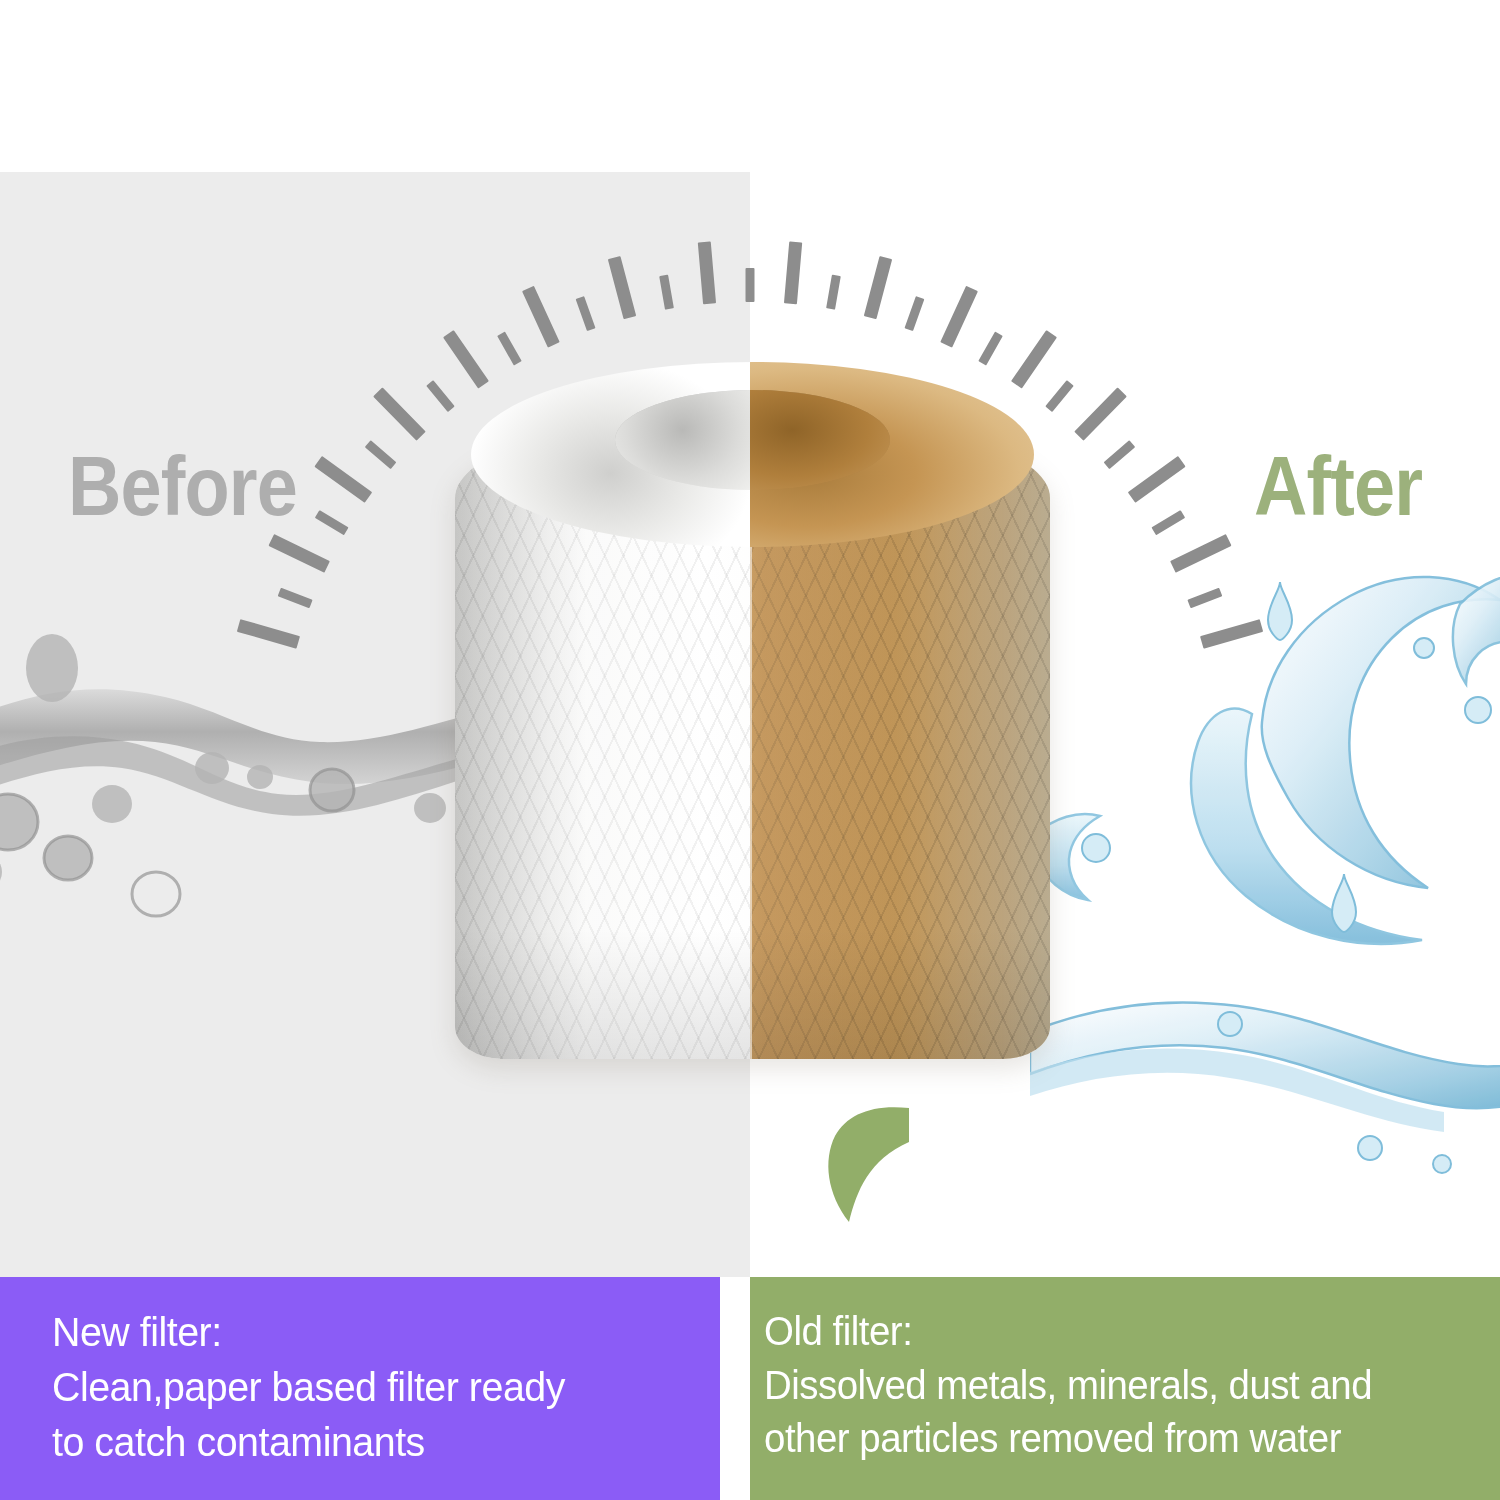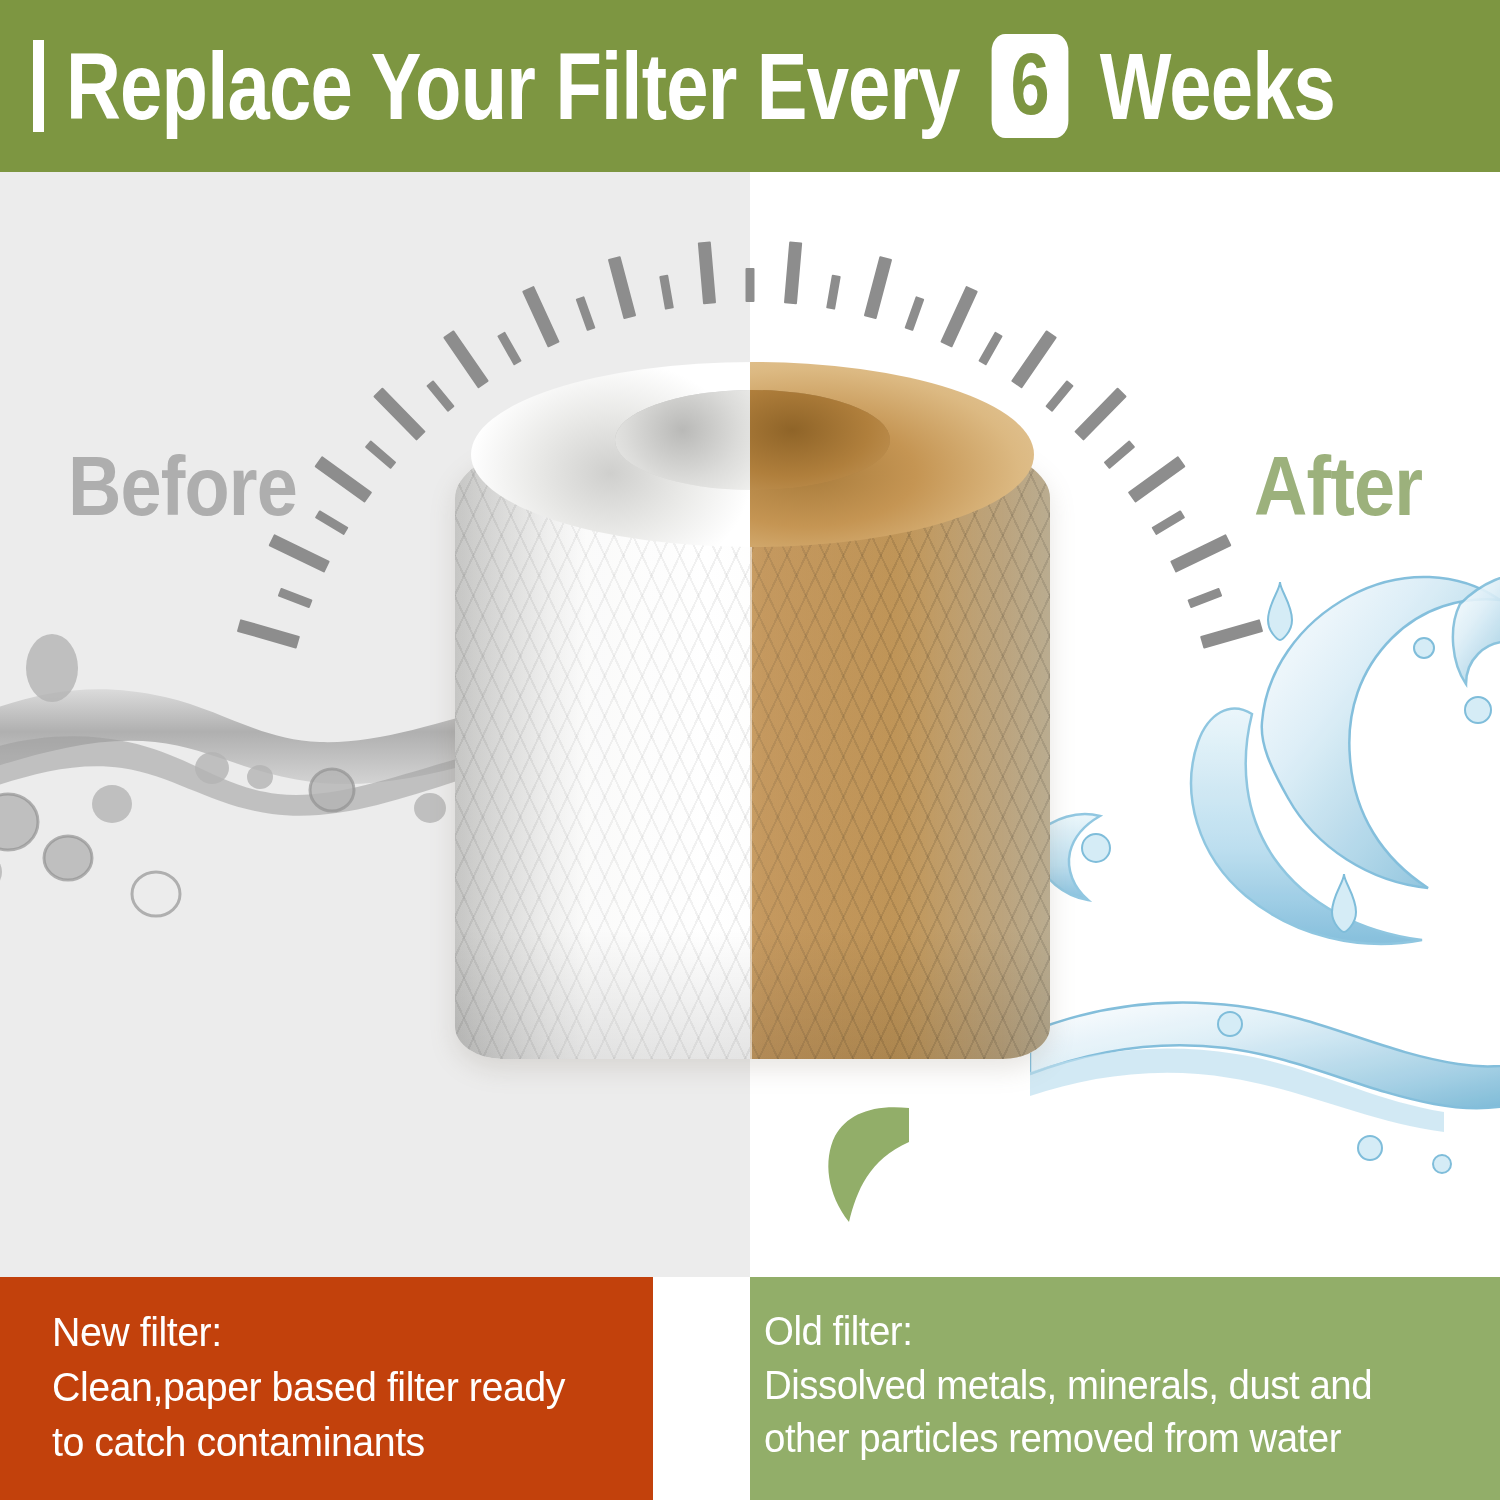--- a/index.html
+++ b/index.html
@@ -287,22 +287,22 @@
   .caption-bar {
     position: absolute;
     top: 1277px;
     height: 223px;
     box-sizing: border-box;
     padding: 28px 30px 0 52px;
     overflow: hidden;
   }
   .caption-left {
     left: 0;
-    width: 653px;
-    background: #c2410c;
+    width: 720px;
+    background: #8b5cf6;
   }
   .caption-right {
     left: 750px;
     width: 750px;
     background: #92ae69;
     padding-left: 14px;
   }
   .caption-line {
     color: #ffffff;
     font-size: 41px;
@@ -312,28 +312,20 @@
     transform: scaleX(0.96);
     transform-origin: left center;
   }
   .caption-right .caption-line { font-size: 40px; }
 </style>
 </head>
 <body>
 
 <div id="page">
 
-  <div class="header-banner">
-    <div class="header-accent-bar"></div>
-    <div class="header-title">
-      <span class="title-seg">Replace Your Filter Every </span>
-      <span class="badge-six">6</span>
-      <span class="title-seg"> Weeks</span>
-    </div>
-  </div>
 
   <div class="stage">
 
     <div class="stage-half-left"></div>
     <div class="stage-half-right"></div>
 
     <div class="tick-dial" id="tick-dial">
         <div class="tick" style="width: 62px; height: 13px; background: rgb(141, 141, 141); transform: translate(-451.793px, -129.55px) rotate(196deg) translate(0px, -6.5px);"></div>
         <div class="tick" style="width: 34px; height: 9px; background: rgb(141, 141, 141); transform: translate(-438.978px, -167.922px) rotate(200.933deg) translate(0px, -4.5px);"></div>
         <div class="tick" style="width: 62px; height: 13px; background: rgb(141, 141, 141); transform: translate(-422.912px, -205.051px) rotate(205.867deg) translate(0px, -6.5px);"></div>

